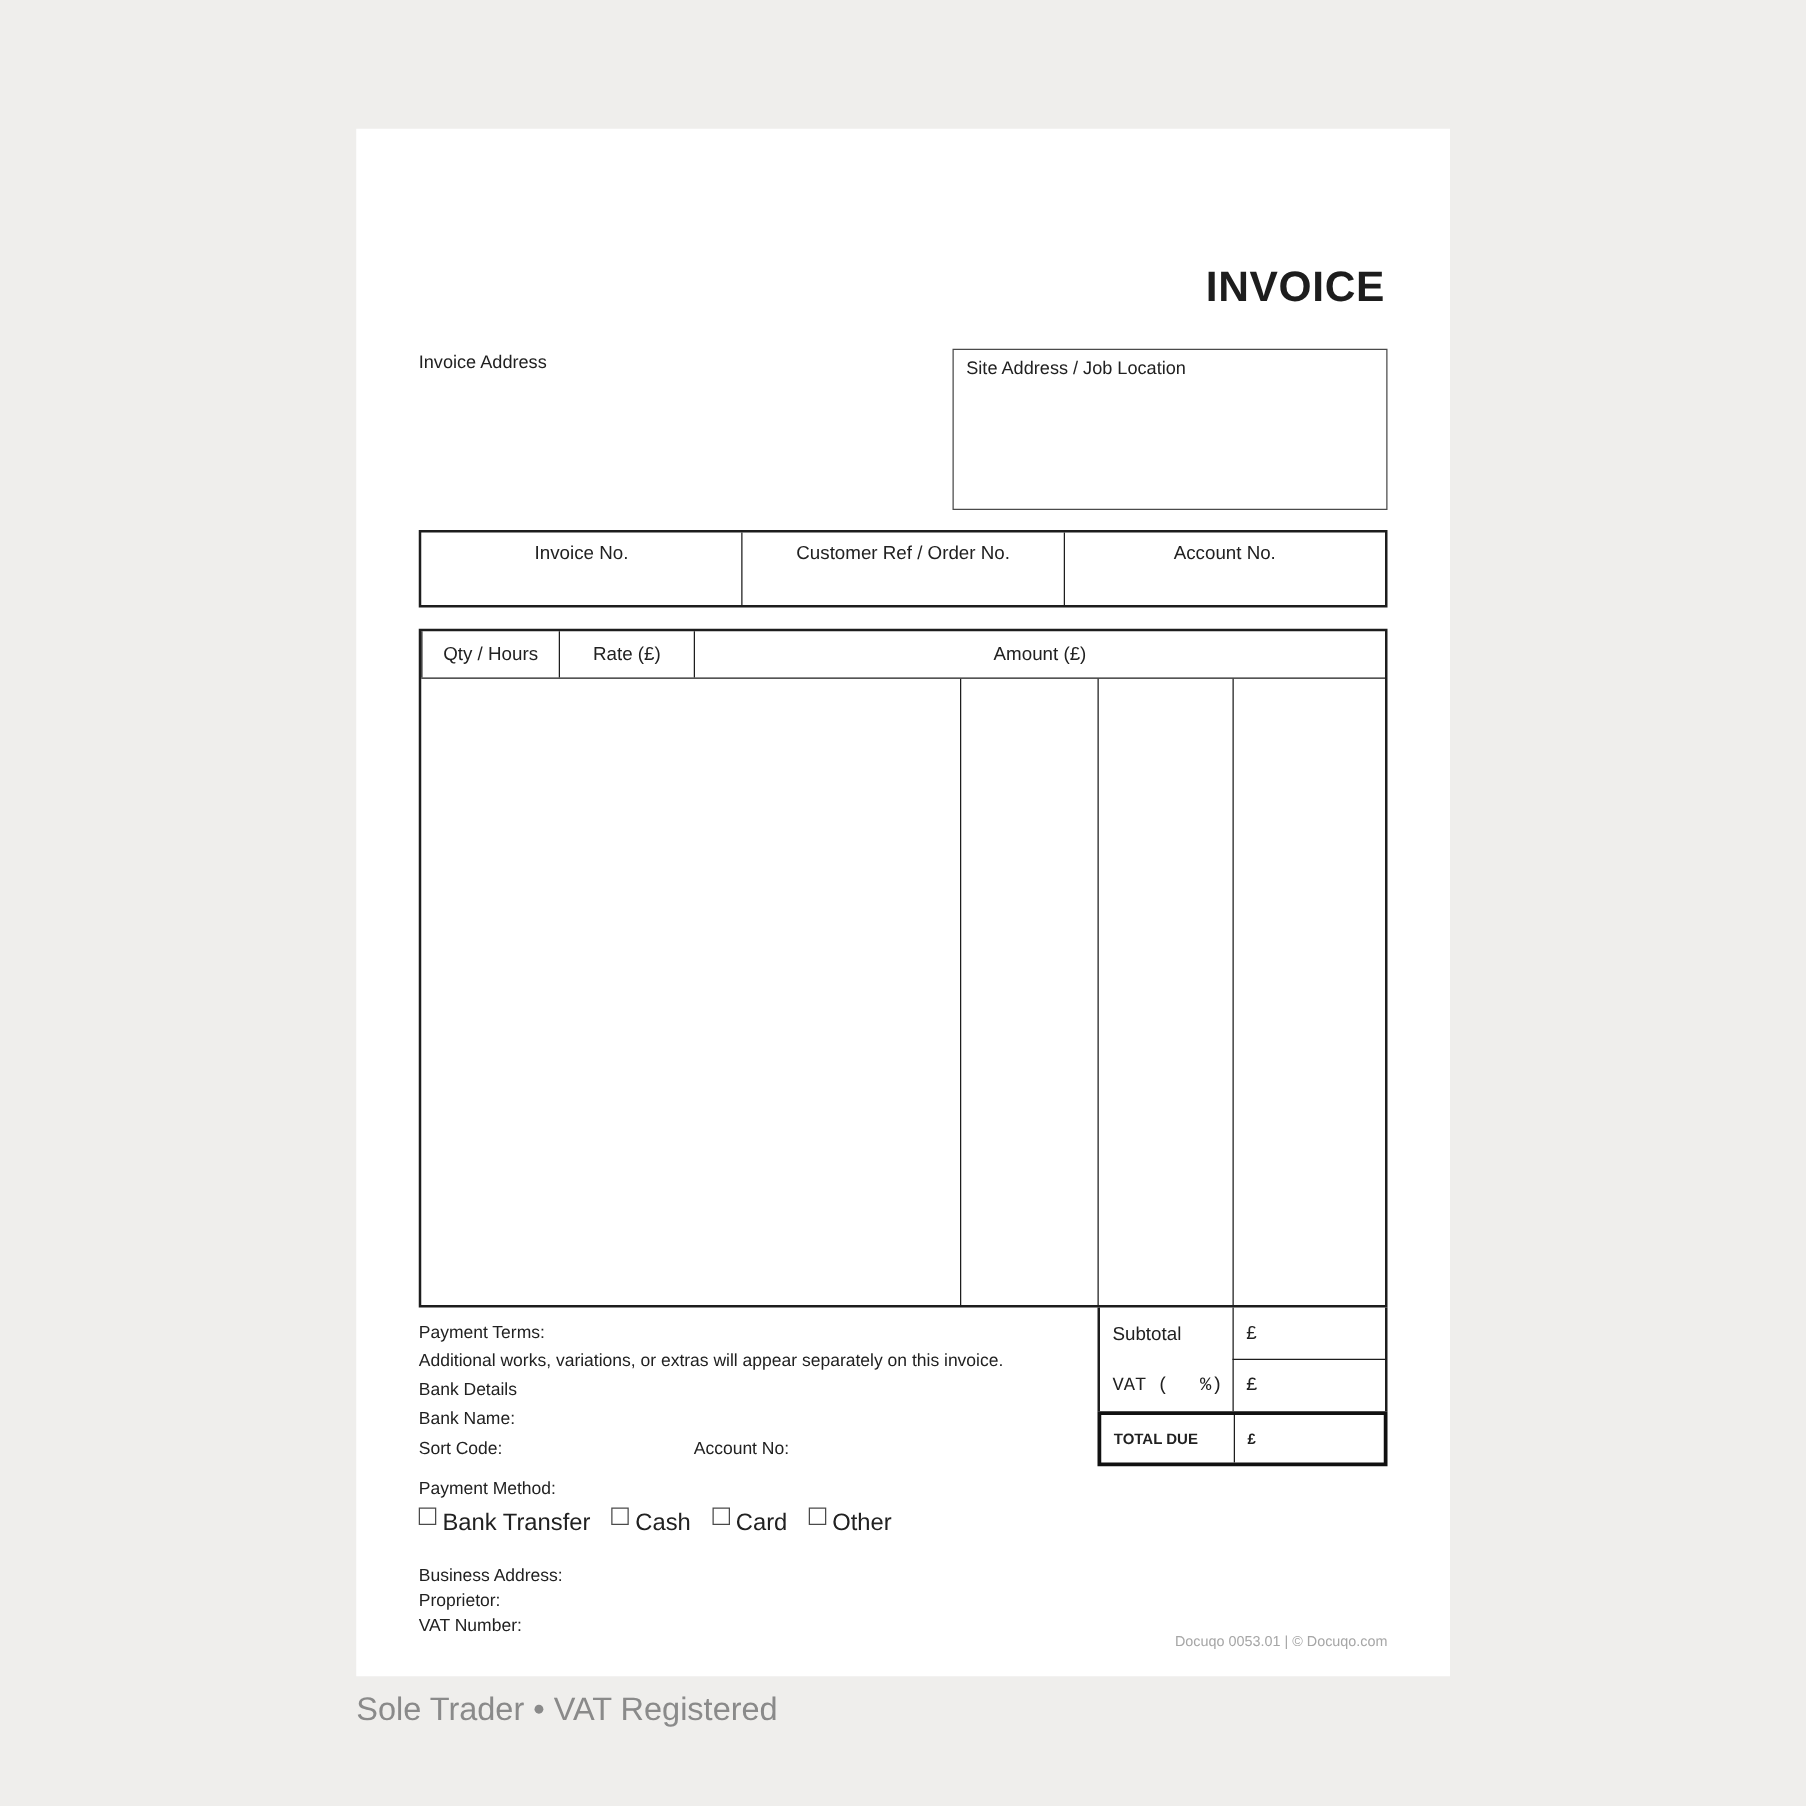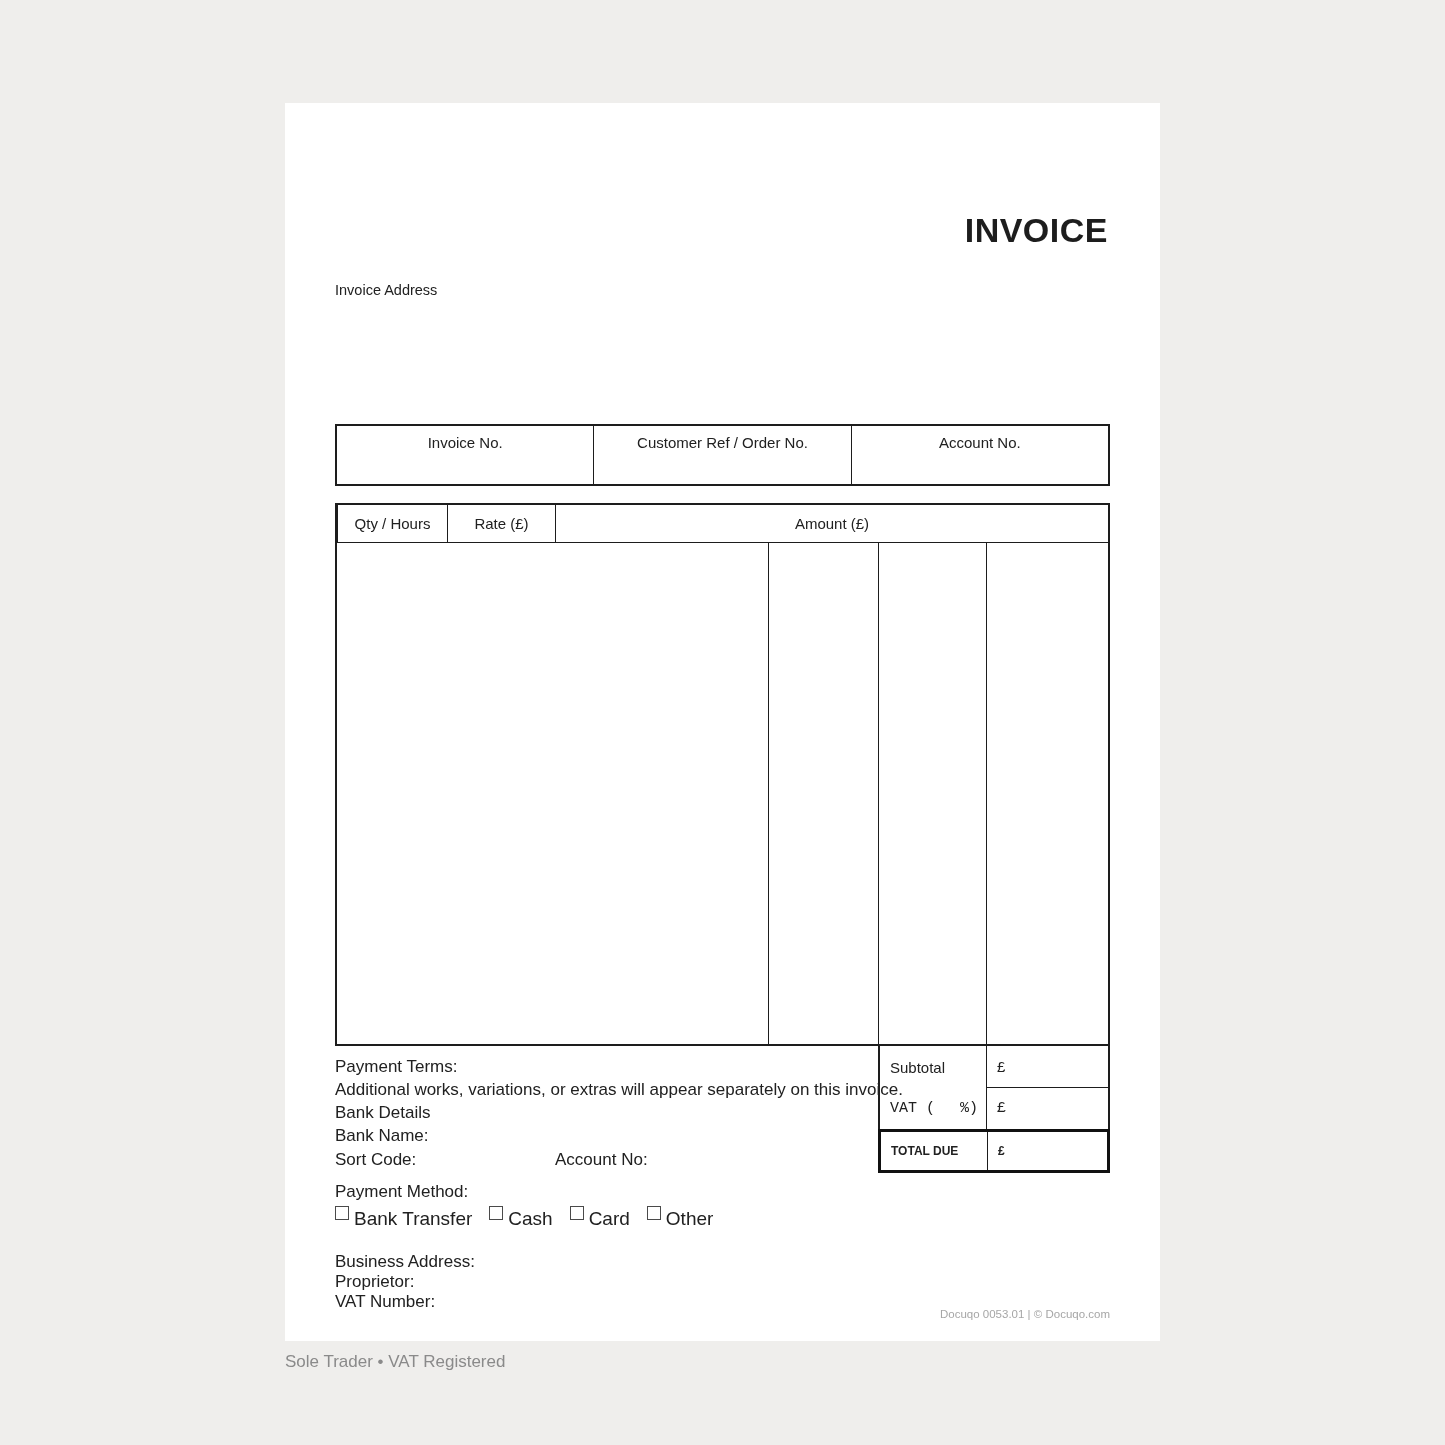--- a/index.html
+++ b/index.html
@@ -30,42 +30,45 @@
   .totals{position:absolute;left:593px;top:943px;width:256px;}
   .t-row{display:flex;box-sizing:border-box;width:232px;font-size:15px;}
   .row-sub,.row-vat{border-left:2px solid #1d1d1d;border-right:2px solid #1d1d1d;height:42px;}
   .row-vat{height:41px;font-family:Liberation Mono, monospace;}
   .row-total{border:3px solid #111111;height:44px;font-weight:bold;font-size:12px;}
   .t-label{width:106px;box-sizing:border-box;display:flex;align-items:center;padding-left:10px;}
   .t-label.vat{justify-content:space-between;padding-right:8px;}
   .t-value{flex:1;box-sizing:border-box;border-left:1.5px solid #1d1d1d;display:flex;align-items:center;padding-left:10px;}
   .row-sub .t-value{border-bottom:1.5px solid #1d1d1d;}
 
-  .line{position:absolute;left:50px;font-size:17px;white-space:nowrap;}
+  .line{position:absolute;left:50px;font-size:14px;white-space:nowrap;}
   .acct-no{position:absolute;left:220px;top:0;}
 
   .cb-row{position:absolute;left:50px;top:1101px;display:flex;gap:17px;}
   .cb{display:flex;align-items:flex-start;gap:5px;}
   .cb-box{width:14px;height:14px;border:1.5px solid #4a4a4a;box-sizing:border-box;margin-top:2px;background:#fff;}
   .cb-label{font-size:19px;padding-top:4px;}
 
   .doc-footer{position:absolute;right:50px;top:1205px;font-size:11.5px;color:#a6a6a6;}
 
-  .caption{position:absolute;left:285px;top:1352px;font-size:17px;color:#8a8a8a;}
+  .caption{position:absolute;left:285px;top:1352px;font-size:26px;color:#8a8a8a;}
 </style>
 </head>
 <body>
 
 <div class="canvas">
   <div class="page">
 
     <div class="title">INVOICE</div>
 
     <div class="inv-addr-label">Invoice Address</div>
 
+    <div class="site-box">
+      <div class="lbl">Site Address / Job Location</div>
+    </div>
 
     <div class="info">
       <div class="info-cell">Invoice No.</div>
       <div class="info-cell">Customer Ref / Order No.</div>
       <div class="info-cell">Account No.</div>
     </div>
 
     <div class="items">
       <div class="items-header">
         <div class="col-qty">Qty / Hours</div>

